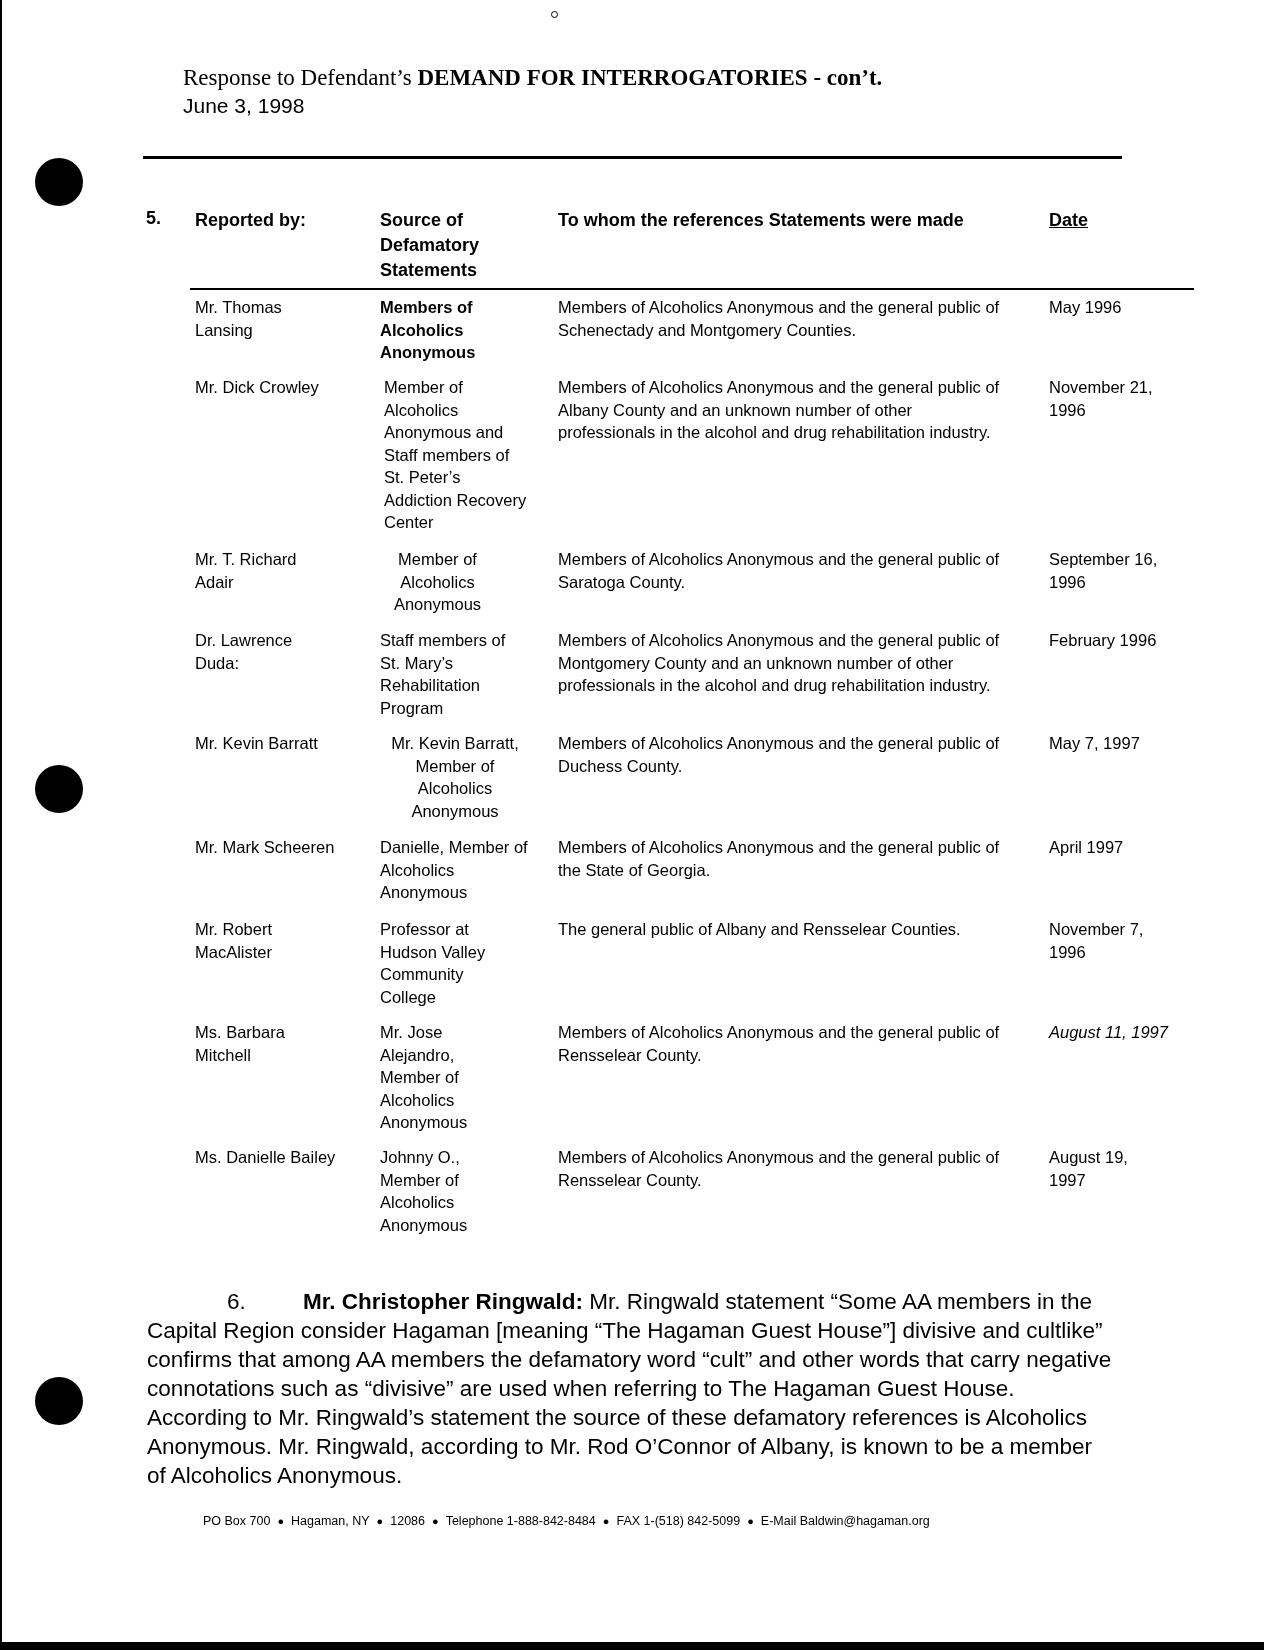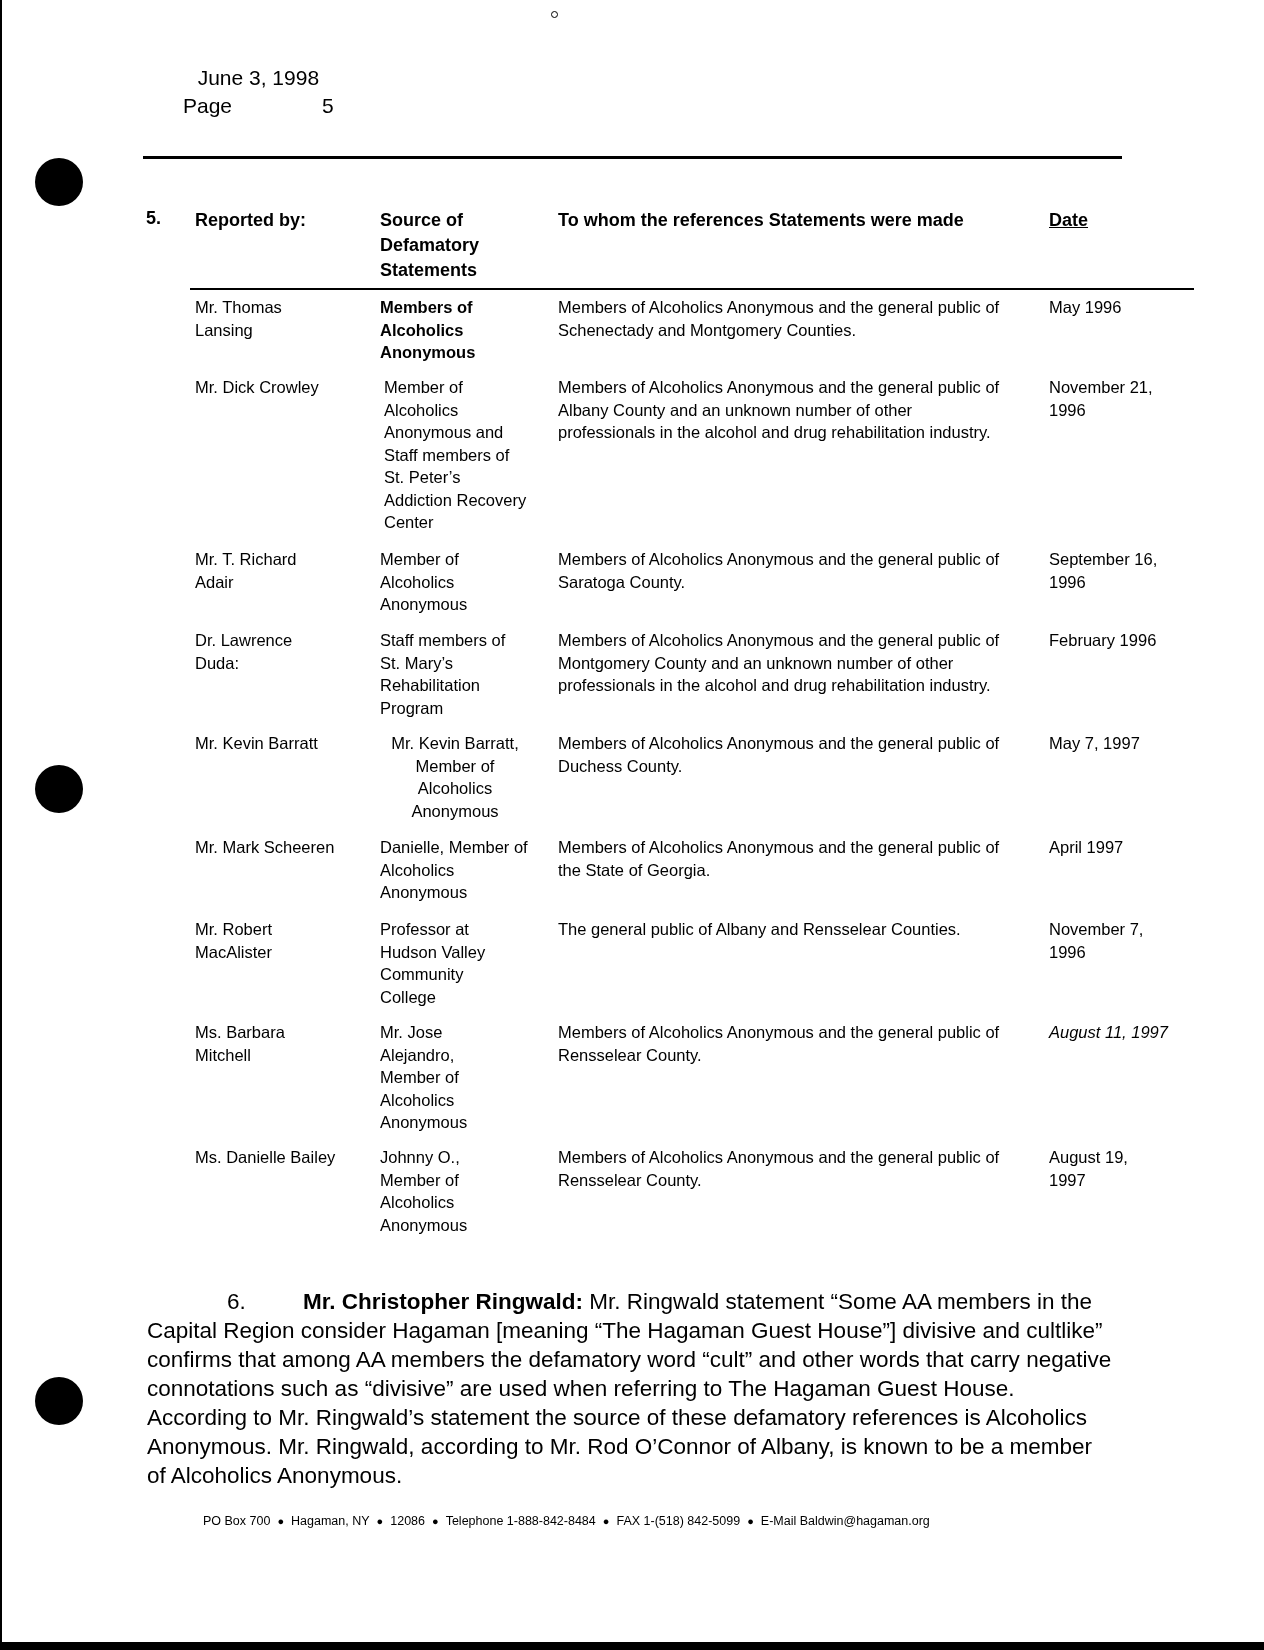--- a/index.html
+++ b/index.html
@@ -9,21 +9,21 @@
       font-family: "Liberation Sans", sans-serif;
     }
     .left-edge { position: absolute; left: 0; top: 0; width: 2px; height: 1650px; background: #000; }
     .bottom-edge { position: absolute; left: 0; top: 1642px; width: 1264px; height: 8px; background: #000; }
     .punch { position: absolute; width: 48px; height: 48px; border-radius: 50%; background: #000; }
     .speck { position: absolute; left: 551px; top: 11px; width: 5px; height: 5px; border: 1px solid #000; border-radius: 50%; }
 
     .header { position: absolute; left: 183px; top: 64px; }
     .header .line1 { font-family: "Liberation Serif", serif; font-size: 23px; line-height: 28px; white-space: nowrap; }
     .header .line1 b { font-weight: bold; }
-    .header .line2, .header .line3 { font-size: 21px; line-height: 28px; white-space: nowrap; text-align: center; }
+    .header .line2, .header .line3 { font-size: 21px; line-height: 28px; white-space: nowrap; }
     .header .page-num { display: inline-block; margin-left: 90px; }
     .header-rule { position: absolute; left: 143px; top: 156px; width: 979px; height: 3px; background: #000; }
 
     .item-num { position: absolute; left: 146px; top: 208px; font-size: 18px; font-weight: bold; }
     .th { position: absolute; font-size: 18px; font-weight: bold; line-height: 25px; }
     .th.c1 { left: 195px; top: 208px; }
     .th.c2 { left: 380px; top: 208px; width: 150px; }
     .th.c3 { left: 558px; top: 208px; width: 440px; }
     .th.c4 { left: 1049px; top: 208px; text-decoration: underline; }
     .table-rule { position: absolute; left: 190px; top: 288px; width: 1004px; height: 2px; background: #000; }
@@ -46,22 +46,22 @@
 <body>
 
 <div class="left-edge"></div>
 <div class="bottom-edge"></div>
 <div class="speck"></div>
 <div class="punch" style="left:35px; top:158px;"></div>
 <div class="punch" style="left:35px; top:765px;"></div>
 <div class="punch" style="left:35px; top:1377px;"></div>
 
 <div class="header">
+  <div class="line1"><span>Response to Defendant’s </span><b>DEMAND FOR INTERROGATORIES</b><b> - con’t.</b></div>
   <div class="line2">June 3, 1998</div>
-  <div class="line3"><span>Page</span><span class="page-num">5</span></div>
 </div>
 <div class="header-rule"></div>
 
 <div class="item-num">5.</div>
 <div class="th c1">Reported by:</div>
 <div class="th c2">Source of Defamatory Statements</div>
 <div class="th c3">To whom the references Statements were made</div>
 <div class="th c4">Date</div>
 <div class="table-rule"></div>
 
@@ -74,21 +74,21 @@
 
 <div class="row" style="top:376px;">
   <div class="cell c1">Mr. Dick Crowley</div>
   <div class="cell c2" style="left:384px; width:145px;">Member of Alcoholics Anonymous and Staff members of St. Peter’s Addiction Recovery Center</div>
   <div class="cell c3">Members of Alcoholics Anonymous and the general public of Albany County and an unknown number of other professionals in the alcohol and drug rehabilitation industry.</div>
   <div class="cell c4" style="width:125px;">November 21, 1996</div>
 </div>
 
 <div class="row" style="top:548px;">
   <div class="cell c1" style="width:125px;">Mr. T. Richard Adair</div>
-  <div class="cell c2" style="width:115px;">Member of Alcoholics Anonymous</div>
+  <div class="cell c2" style="width:115px;text-align:center;">Member of Alcoholics Anonymous</div>
   <div class="cell c3">Members of Alcoholics Anonymous and the general public of Saratoga County.</div>
   <div class="cell c4" style="width:130px;">September 16, 1996</div>
 </div>
 
 <div class="row" style="top:629px;">
   <div class="cell c1" style="width:125px;">Dr. Lawrence Duda:</div>
   <div class="cell c2" style="width:150px;">Staff members of St. Mary’s Rehabilitation Program</div>
   <div class="cell c3" style="width:470px;">Members of Alcoholics Anonymous and the general public of Montgomery County and an unknown number of other professionals in the alcohol and drug rehabilitation industry.</div>
   <div class="cell c4">February 1996</div>
 </div>

